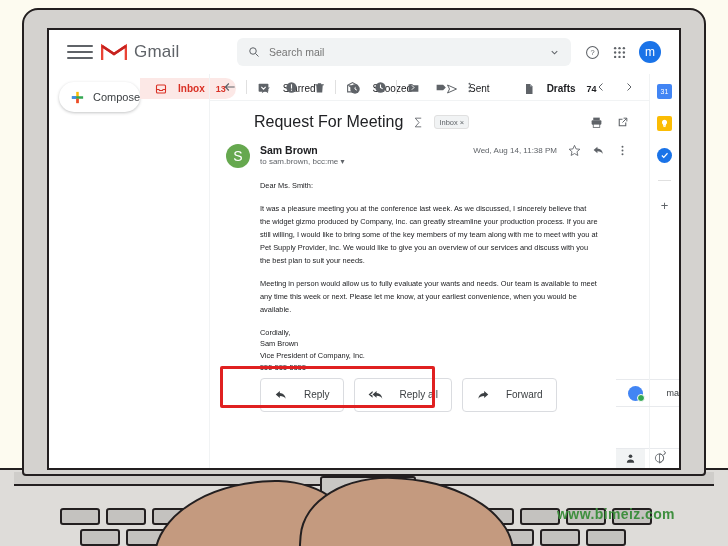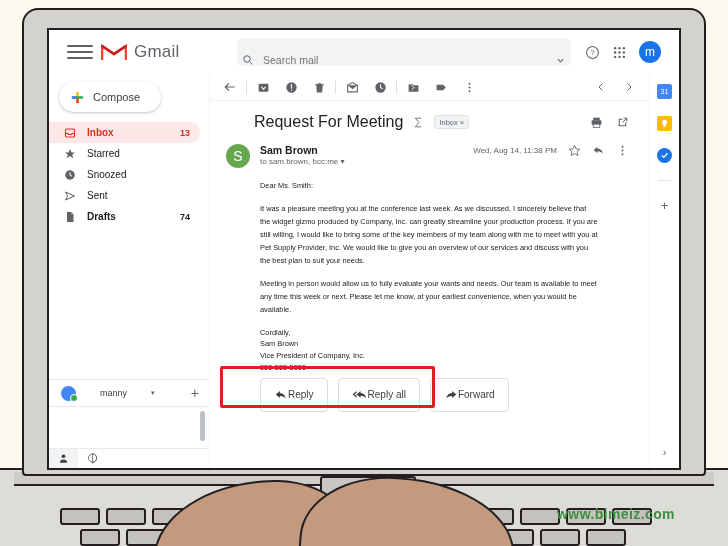--- a/index.html
+++ b/index.html
@@ -71,35 +71,35 @@
     height: 44px; display:flex; align-items:center; flex-shrink:0;
     padding: 0 8px; background:#fff;
   }
   .hamburger { width:26px; height:26px; margin: 0 8px 0 10px; display:flex;
     flex-direction:column; justify-content:center; gap:4px; cursor:pointer; }
   .hamburger span { display:block; height:2px; background:#5f6368; border-radius:1px; }
   .gm-logo { display:flex; align-items:center; gap:7px; width:130px; }
   .gm-logo-text { font-size:17px; color:#5f6368; letter-spacing:.2px; }
   .searchbar {
     flex:0 0 auto; width:334px; height:28px; background:#f1f3f4; border-radius:6px;
-    display:flex; align-items:flex-end; padding:0 5px; margin-left:6px;
+    display:flex; align-items:center; padding:0 11px; margin-left:6px;
   }
   .searchbar input {
     border:none; background:transparent; outline:none; flex:1;
     font-size:10.5px; color:#5f6368; font-family:"Liberation Sans",sans-serif;
     margin-left:9px;
   }
   .hdr-right { margin-left:auto; display:flex; align-items:center; gap:12px; padding-right:10px; }
   .avatar {
     width:22px; height:22px; border-radius:50%; background:#1a73e8; color:#fff;
     font-size:12px; display:flex; align-items:center; justify-content:center;
   }
   .gm-body { flex:1; display:flex; min-height:0; }
   
-  .sidebar { width:160px; flex-shrink:0; display:flex; flex-direction:column; padding-top:4px; }
+  .sidebar { width:160px; flex-shrink:0; display:flex; padding-top:4px; }
   .compose {
     margin:4px 0 10px 10px; width:102px; height:30px; border-radius:16px;
     background:#fff; box-shadow:0 1px 3px rgba(60,64,67,.3);
     display:flex; align-items:center; gap:8px; padding-left:11px;
     font-size:11px; color:#3c4043; cursor:pointer;
   }
   .nav-item {
     height:21px; display:flex; align-items:center; gap:11px;
     padding-left:14px; padding-right:10px; font-size:10px; color:#202124;
     border-radius:0 11px 11px 0; margin-right:9px; cursor:pointer;
@@ -142,21 +142,21 @@
   .s-name { font-size:10.5px; font-weight:bold; color:#202124; }
   .s-to { font-size:8px; color:#5f6368; margin-top:1px; }
   .s-right { margin-left:auto; display:flex; align-items:center; gap:11px; padding-right:4px; }
   .s-date { font-size:8px; color:#5f6368; }
   .body-text { padding:12px 0 0 34px; font-size:7.4px; line-height:1.75; color:#202124; max-width:372px; }
   .body-text p { margin-bottom:10px; }
   .sig div { line-height:1.6; }
   .actions { display:flex; gap:10px; padding:4px 0 0 34px; position:relative; align-items:center; }
   .act-btn {
     height:26px; border:1px solid #dadce0; border-radius:4px; background:#fff;
-    display:flex; align-items:center; gap:0; padding:16px 13px;
+    display:flex; align-items:center; gap:16px; padding:16px 13px;
     font-size:10px; color:#3c4043; cursor:pointer;
   }
   .highlight-box {
     position:absolute; left:-6px; top:-8px; width:215px; height:42px;
     border:3px solid #e02020; border-radius:2px; pointer-events:none;
   }
   
   .rail { width:30px; flex-shrink:0; border-left:1px solid #f1f3f4;
     display:flex; flex-direction:column; align-items:center; padding-top:10px; gap:17px; }
   .rail-ico { width:15px; height:15px; border-radius:2px; display:flex;

